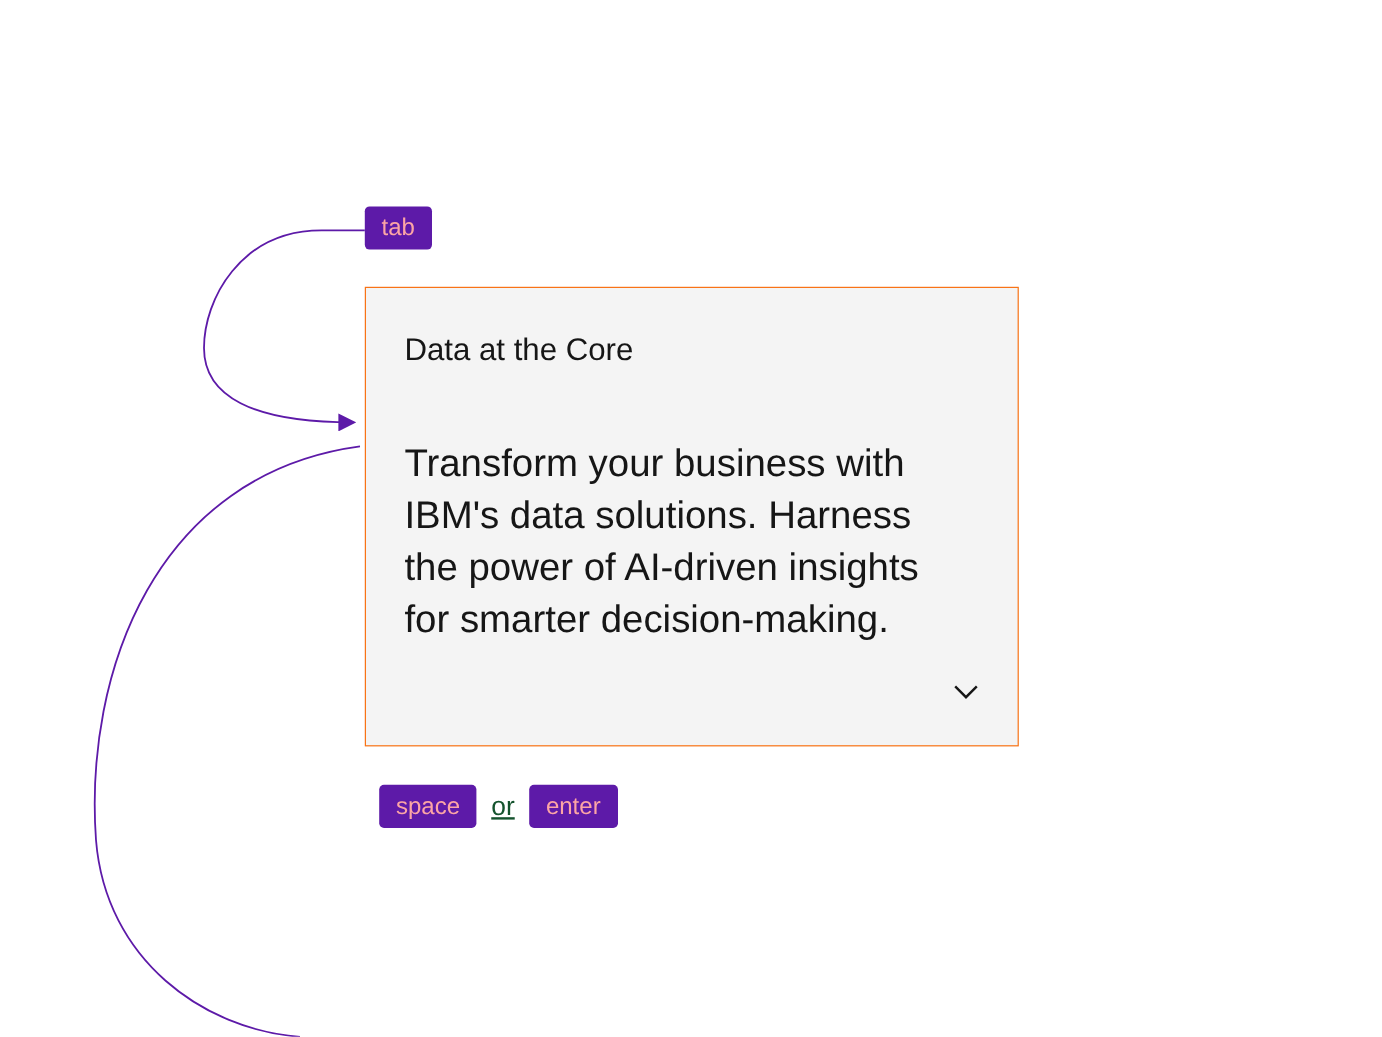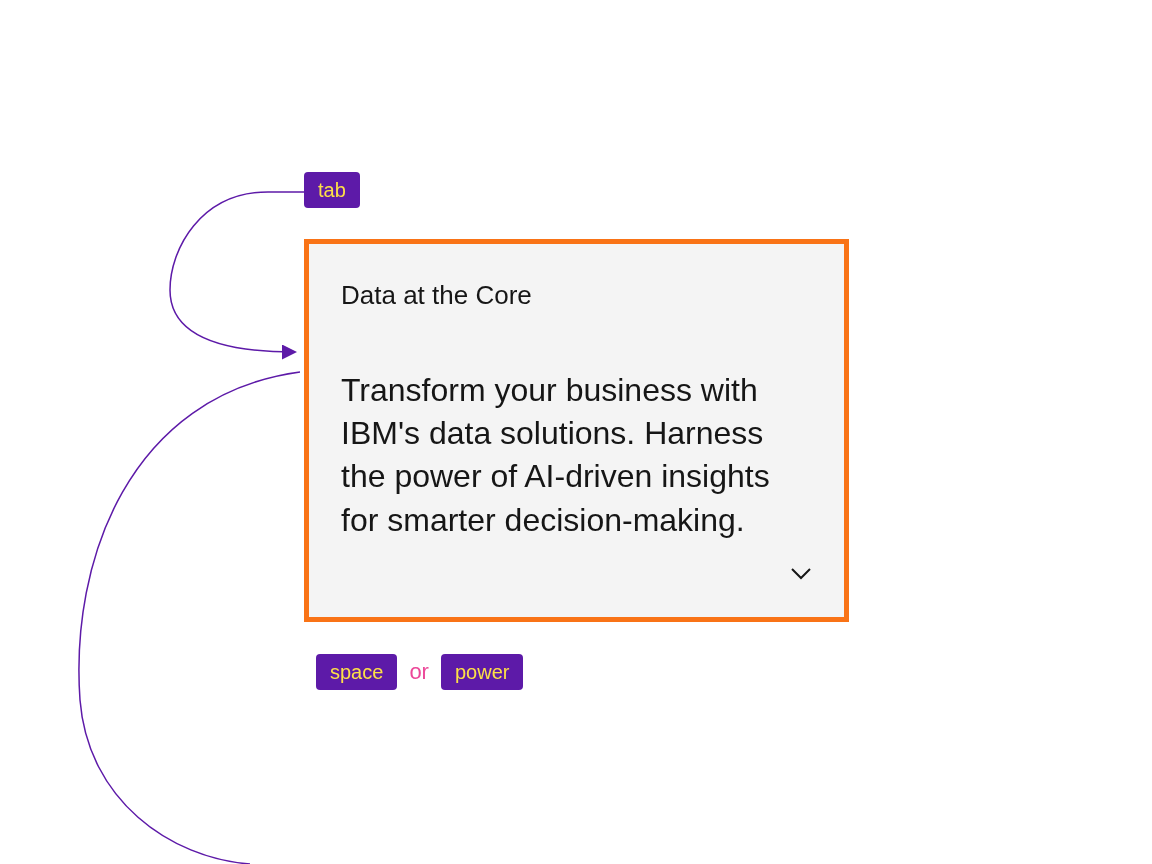--- a/index.html
+++ b/index.html
@@ -7,38 +7,38 @@
     width: 1152px;
     height: 864px;
     background: #ffffff;
     font-family: -apple-system, BlinkMacSystemFont, "Segoe UI", Helvetica, Arial, sans-serif;
     position: relative;
     color: #161616;
   }
   .key-badge {
     display: inline-block;
     background: #5d1aa8;
-    color: #fde047;
+    color: #fca5a5;
     padding: 8px 14px;
     border-radius: 4px;
     font-size: 20px;
     line-height: 1;
   }
   .tab-badge {
     position: absolute;
     left: 304px;
     top: 172px;
   }
   .card {
     position: absolute;
     left: 304px;
     top: 239px;
     width: 545px;
     height: 383px;
-    border: 5px solid #f97316;
+    border: 1px solid #f97316;
     background: #f4f4f4;
     padding: 36px 32px 20px 32px;
   }
   .card-title {
     font-size: 26px;
     font-weight: 400;
     margin-bottom: 58px;
   }
   .card-body {
     font-size: 32px;
@@ -54,21 +54,21 @@
   .action-row {
     position: absolute;
     left: 304px;
     top: 654px;
     display: flex;
     align-items: center;
     gap: 12px;
     font-size: 22px;
     padding-left: 12px;
   }
-  .action-row .plain { color: #ec4899; }
+  .action-row .plain { color: #14532d; text-decoration: underline; }
   .svg-layer {
     position: absolute;
     left: 0; top: 0;
     width: 1152px; height: 864px;
     pointer-events: none;
   }
 </style>
 </head>
 <body>
 
@@ -97,14 +97,14 @@
   <div class="chevron-wrap">
     <svg width="22" height="14" viewBox="0 0 22 14">
       <polyline points="2,2 11,11 20,2" fill="none" stroke="#161616" stroke-width="2"></polyline>
     </svg>
   </div>
 </div>
 
 <div class="action-row">
   <span class="key-badge">space</span>
   <span class="plain">or</span>
-  <span class="key-badge">power</span>
+  <span class="key-badge">enter</span>
 </div>
 
 </body></html>

